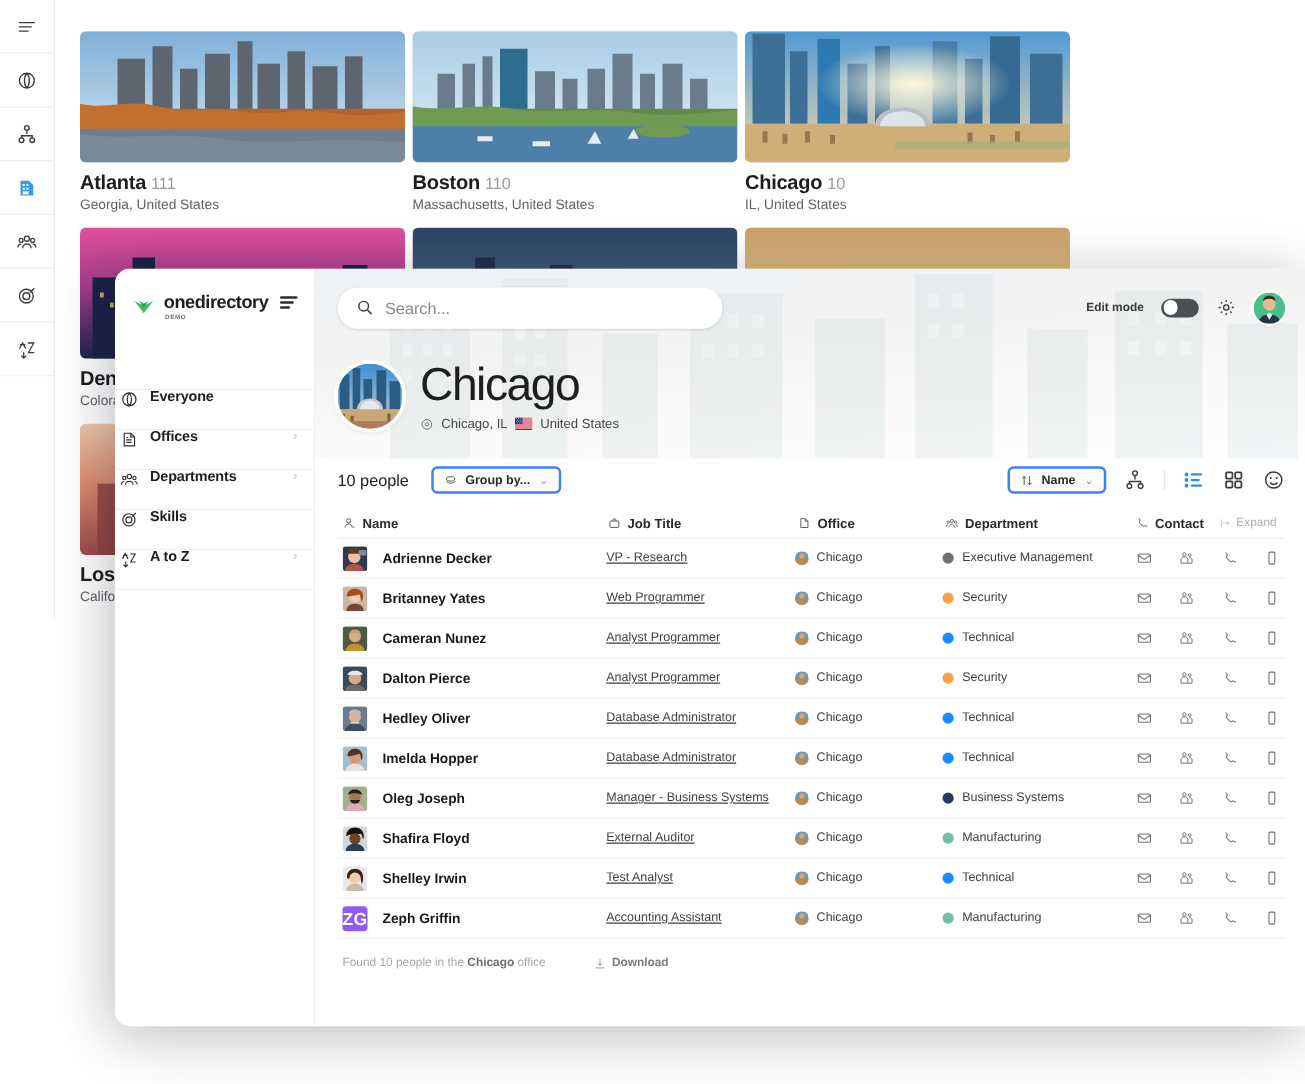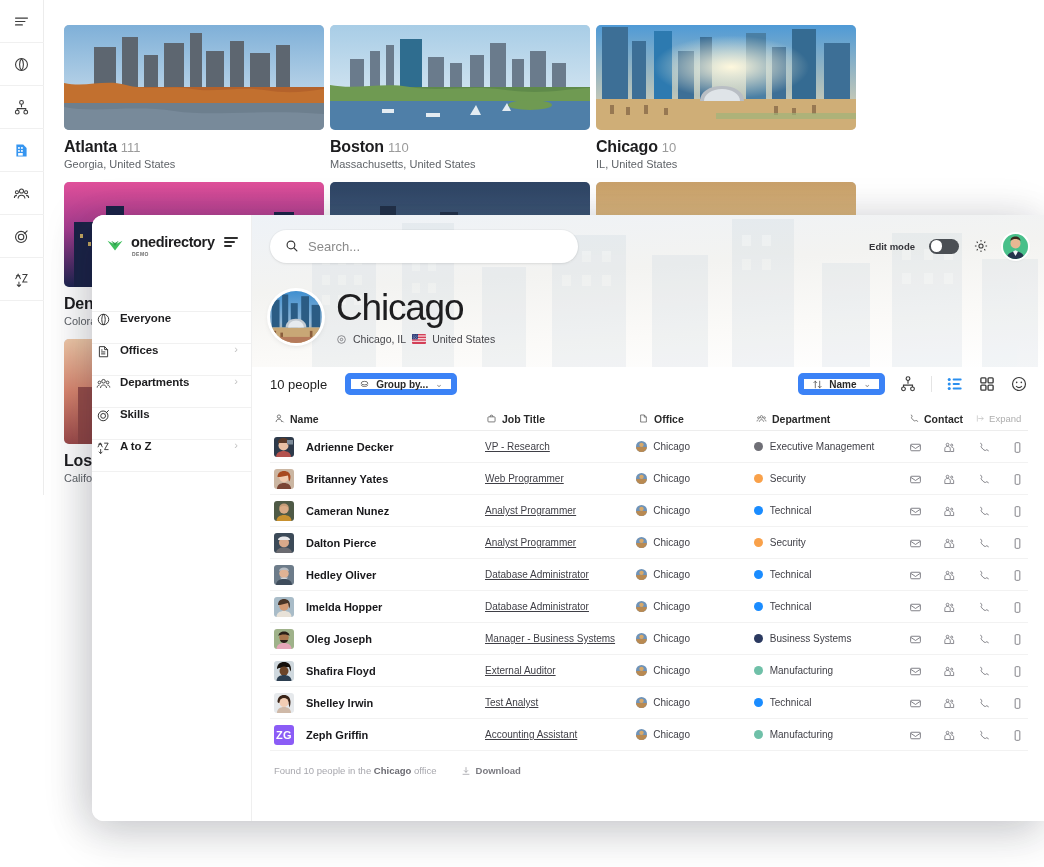--- a/index.html
+++ b/index.html
@@ -131,21 +131,21 @@
   .place-meta .txt { font-size:10.5px; color:#45454a; font-weight:500; }
   .flag { width:14px; height:10px; border-radius:1px; overflow:hidden; display:block; flex:none; }
 
   
   .ctrlrow {
     position:absolute; left:18px; right:16px; top:156px; height:26px;
     display:flex; align-items:center; z-index:4;
   }
   .people-count { font-size:13px; color:#222; font-weight:500; }
   .pill {
-    height:22px; border:6px solid #3b82f6; border-radius:5px; background:#fff;
+    height:22px; border:2px solid #3b82f6; border-radius:5px; background:#fff;
     display:inline-flex; align-items:center; gap:6px; padding:0 8px; cursor:pointer;
   }
   .pill .ic { width:11px; height:11px; color:#4a4a4a; flex:none; }
   .pill .t { font-size:10px; font-weight:700; color:#2a2a2a; }
   .pill .cv { color:#8d8d8d; font-size:9px; margin-left:1px; }
   .groupby { margin-left:18px; }
   .ctrl-right { margin-left:auto; display:flex; align-items:center; gap:14px; }
   .icobtn { width:18px; height:18px; color:#3a3a3a; cursor:pointer; display:flex; align-items:center; justify-content:center; }
   .icobtn.active { color:#2a8fef; }
   .icobtn svg { width:100%; height:100%; }
@@ -169,37 +169,37 @@
   .c-con   { flex:1; }
 
   .trow {
     display:flex; align-items:center; height:32px;
     border-bottom:1px solid #f2f2f2; padding:0 4px;
   }
   .cell { display:flex; align-items:center; }
   .av { width:20px; height:20px; border-radius:3px; overflow:hidden; flex:none; margin-right:12px; }
   .av svg { display:block; width:100%; height:100%; }
   .av.initials {
-    background:#8b5cf6; color:#fff; font-size:11px; font-weight:700;
+    background:#8b5cf6; color:#fff; font-size:14px; font-weight:700;
     display:flex; align-items:center; justify-content:center; letter-spacing:.3px;
   }
   .nm { font-size:11px; font-weight:700; color:#18181b; }
   .job { font-size:10px; color:#3f3f46;text-decoration:underline; }
   .offwrap { display:flex; align-items:center; gap:6px; }
   .offdot { width:11px; height:11px; border-radius:50%; overflow:hidden; flex:none; }
   .offdot svg { display:block; width:100%; height:100%; }
   .offtxt { font-size:10px; color:#3f3f46; }
   .depwrap { display:flex; align-items:center; gap:7px; }
   .depdot { width:9px; height:9px; border-radius:50%; flex:none; }
   .deptxt { font-size:10px; color:#3f3f46; }
   .contacts { display:flex; align-items:center; gap:21px; padding-left:4px; }
   .contacts .ci { width:13px; height:13px; color:#6b6b72; cursor:pointer; }
   .contacts .ci svg { width:100%; height:100%; }
 
-  .tfoot { display:flex; align-items:center; gap:24px; padding:14px 4px 0; }
+  .tfoot { display:flex; align-items:center; gap:38px; padding:14px 4px 0; }
   .tfoot .found { font-size:9.5px; color:#a7a7ad; }
   .tfoot .found b { color:#6b6b72; font-weight:700; }
   .dl { display:flex; align-items:center; gap:5px; cursor:pointer; }
   .dl svg { width:10px; height:10px; color:#9b9ba1; }
   .dl .t { font-size:9.5px; color:#7a7a80; font-weight:600; }
 </style>
 </head>
 <body>
 
 <div id="root">

